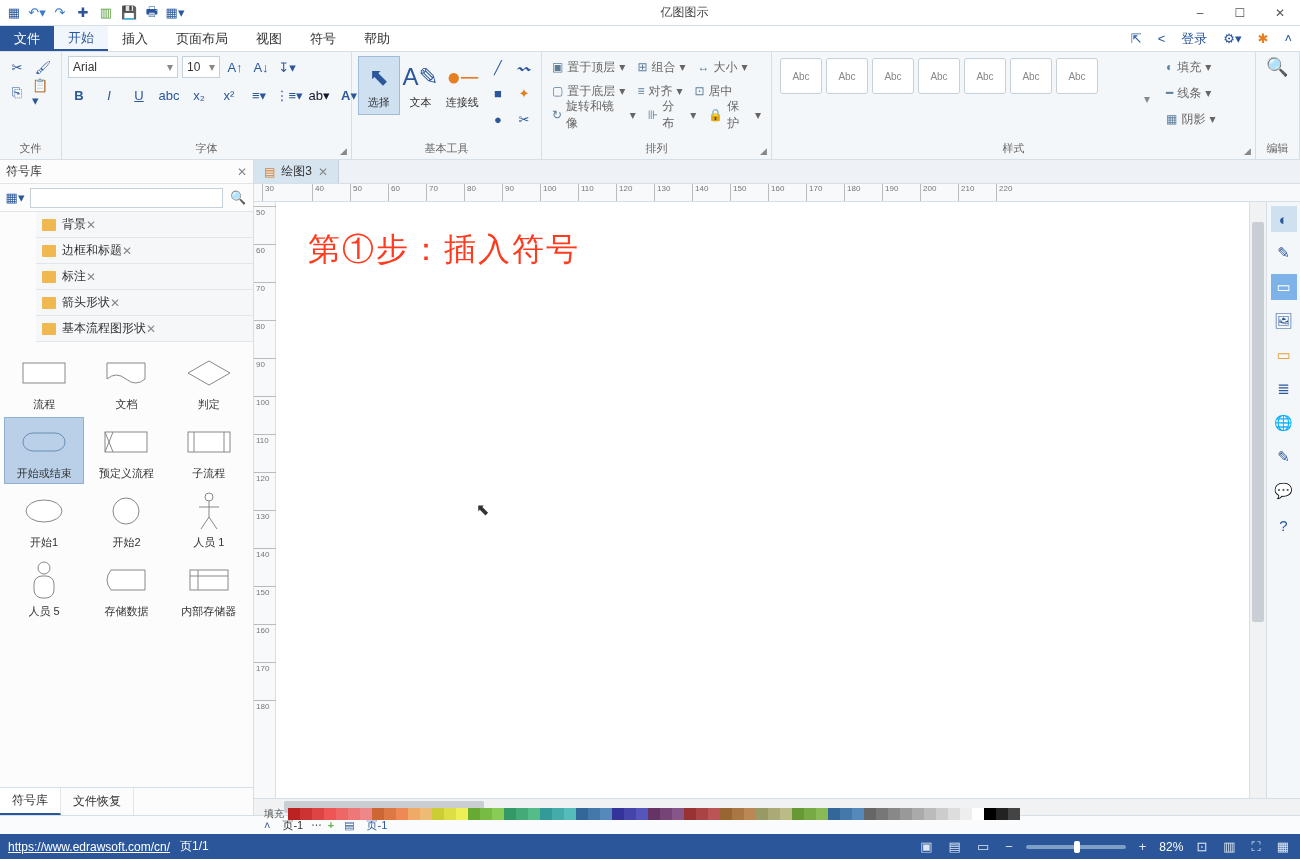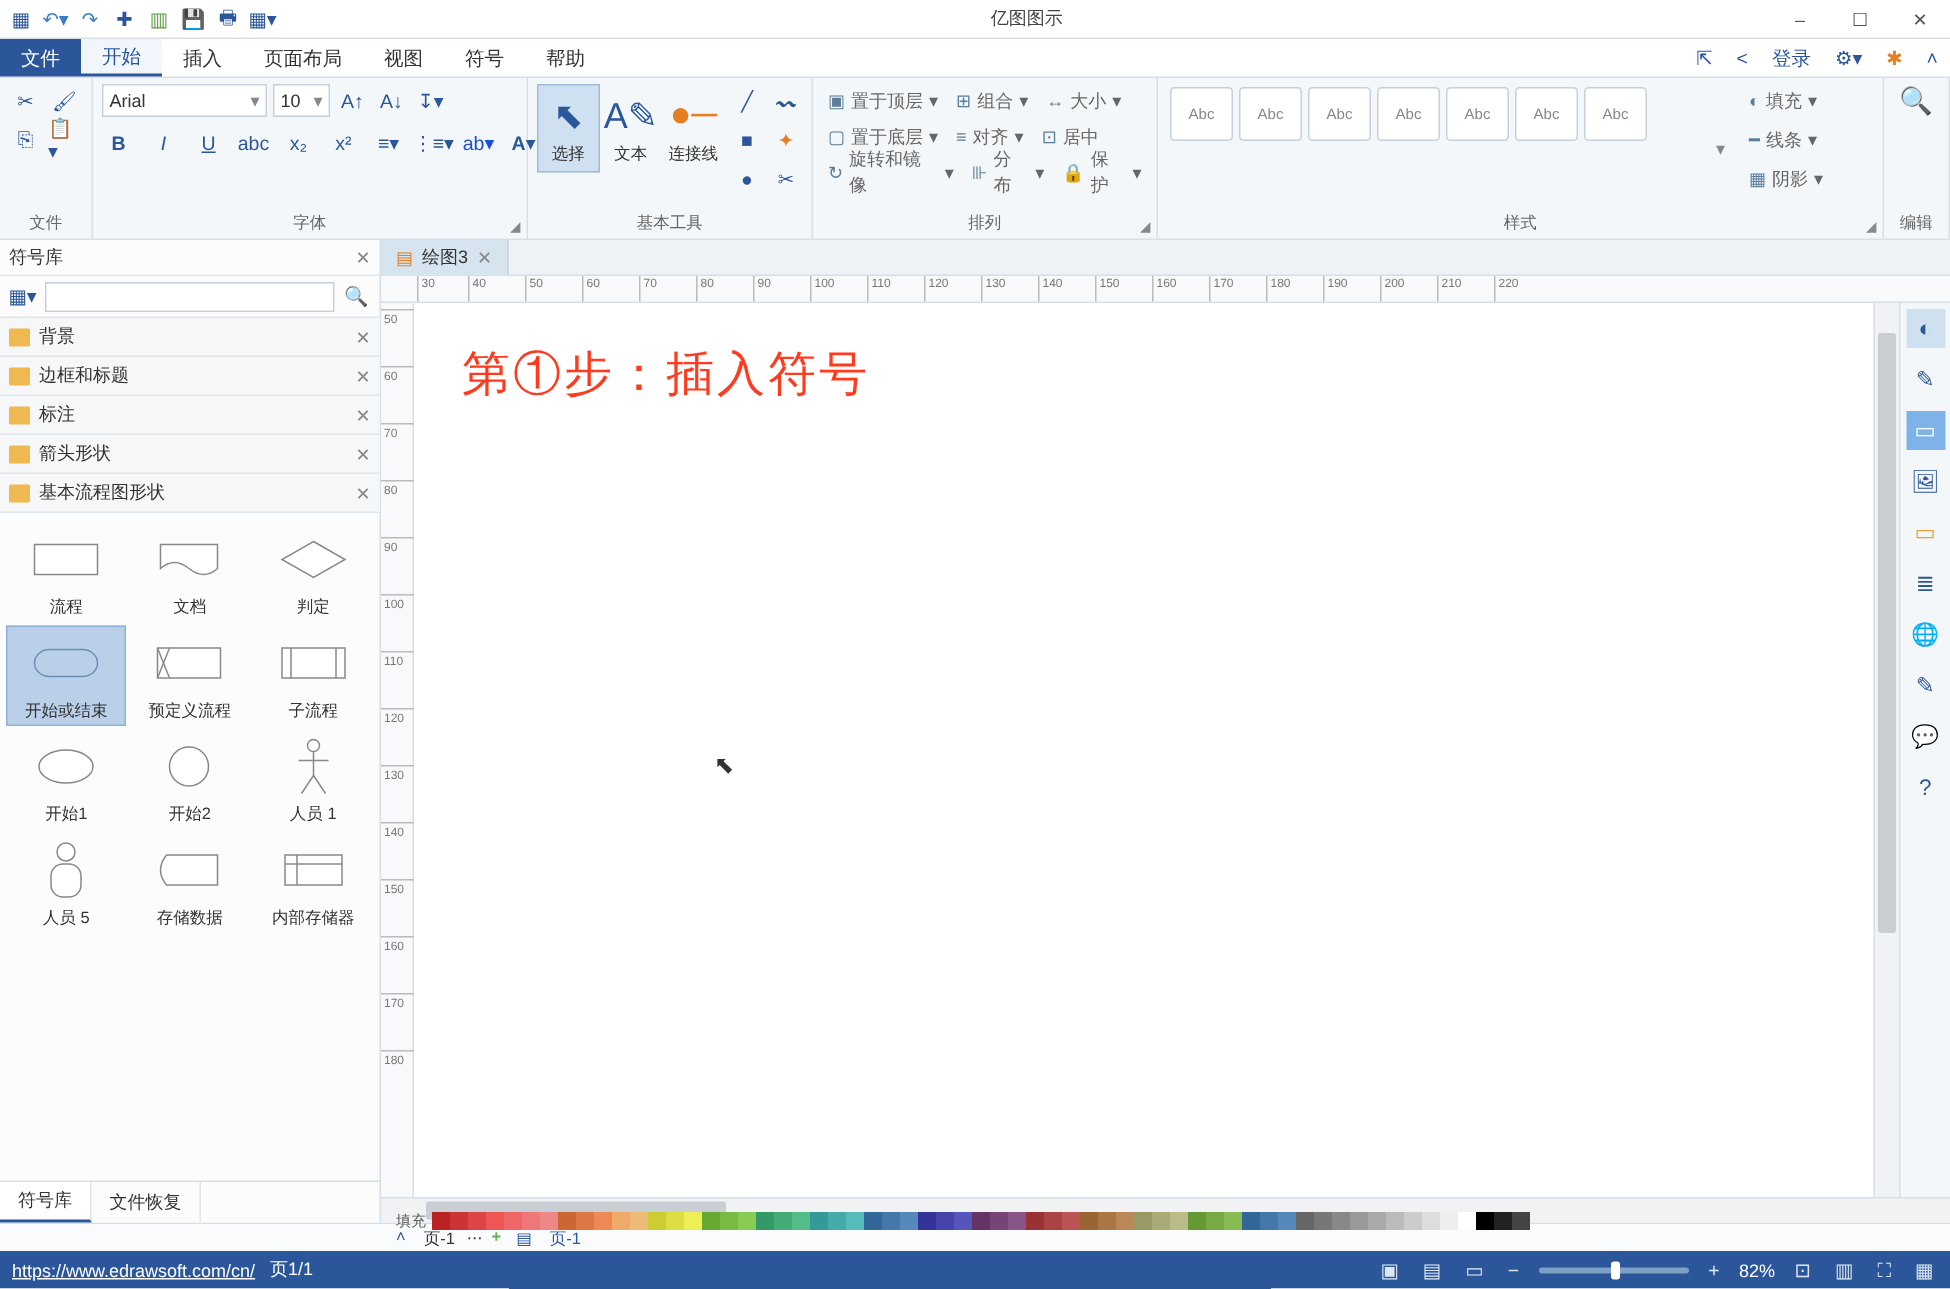--- a/index.html
+++ b/index.html
@@ -42,21 +42,21 @@
 .stylebox { width:42px; height:36px; border:1px solid #c5d0d9; background:#fff; display:flex; align-items:center; justify-content:center; font-size:10px; color:#888; border-radius:3px; margin:2px; }
 
 
 .main { display:flex; height:calc(100% - 26px - 26px - 108px - 19px - 25px); }
 
 
 .shapespanel { width:254px; border-right:1px solid #d5dfe5; display:flex; flex-direction:column; background:#fcfcfc; }
 .sp-hdr { height:24px; display:flex; align-items:center; justify-content:space-between; padding:0 6px; border-bottom:1px solid #e0e6ea; }
 .sp-search { height:28px; display:flex; align-items:center; padding:2px 4px; gap:4px; border-bottom:1px solid #e0e6ea; }
 .sp-search input { flex:1; height:20px; border:1px solid #c5d0d9; padding:0 4px; font-size:11px; }
-.sp-cat { height:26px; display:flex; align-items:center; justify-content:space-between; padding:0 6px; background:#f5f7f9; border-bottom:1px solid #e0e6ea; font-size:12px; }
+.sp-cat { height:26px; display:flex; align-items:center; padding:0 6px; background:#f5f7f9; border-bottom:1px solid #e0e6ea; font-size:12px;margin-left:36px; }
 .sp-cat .fldr { width:14px; height:12px; background:#f0b850; margin-right:6px; border-radius:1px; }
 .sp-body { flex:1; overflow:auto; padding:6px 0; position:relative; }
 .sp-grid { display:grid; grid-template-columns:repeat(3,1fr); gap:2px; padding:0 4px; }
 .sp-cell { display:flex; flex-direction:column; align-items:center; padding:4px 2px 2px; border:1px solid transparent; }
 .sp-cell.sel { background:#b9d0e8; border-color:#8fb0d0; }
 .sp-shape { width:56px; height:40px; display:flex; align-items:center; justify-content:center; }
 .sp-lbl { font-size:11px; color:#333; margin-top:4px; text-align:center; }
 .sp-tabs { height:28px; border-top:1px solid #d5dfe5; display:flex; }
 .sp-tab { padding:0 12px; display:flex; align-items:center; font-size:12px; border-right:1px solid #e0e6ea; }
 .sp-tab.active { background:#fff; border-bottom:2px solid #2b579a; }
@@ -184,21 +184,21 @@
               <i>I</i>
             </span>
         <span class="ricon">
               <u>U</u>
             </span>
         <span class="ricon">abc</span>
         <span class="ricon">x₂</span>
         <span class="ricon">x²</span>
         <span class="ricon">≡▾</span>
         <span class="ricon">⋮≡▾</span>
-        <span class="ricon" style="color:#1d4ed8">ab▾</span>
+        <span class="ricon" style="color:#0f172a">ab▾</span>
         <span class="ricon"><b style="color:#2b579a">A</b>▾</span>
       </div>
     </div>
       </div>
     <div class="rgroup-title">字体</div>
     <span class="dlg-launcher">◢</span>
   </div>
 
   <div class="rgroup" style="width:190px">
     <div class="rgroup-body">
@@ -442,21 +442,21 @@
 
   <div class="canvasarea">
     <div class="doc-tabs">
       <div class="doc-tab">
         <span class="doc-icn">▤</span>
         <span>绘图3</span>
         <span class="close">✕</span>
       </div>
     </div>
     <div class="ruler-h" id="ruler-h">
-        <div class="tick" style="left: 24px;">30</div>
+        <div class="tick" style="left: 8px;">30</div>
         <div class="tick" style="left: 58px;">40</div>
         <div class="tick" style="left: 96px;">50</div>
         <div class="tick" style="left: 134px;">60</div>
         <div class="tick" style="left: 172px;">70</div>
         <div class="tick" style="left: 210px;">80</div>
         <div class="tick" style="left: 248px;">90</div>
         <div class="tick" style="left: 286px;">100</div>
         <div class="tick" style="left: 324px;">110</div>
         <div class="tick" style="left: 362px;">120</div>
         <div class="tick" style="left: 400px;">130</div>

